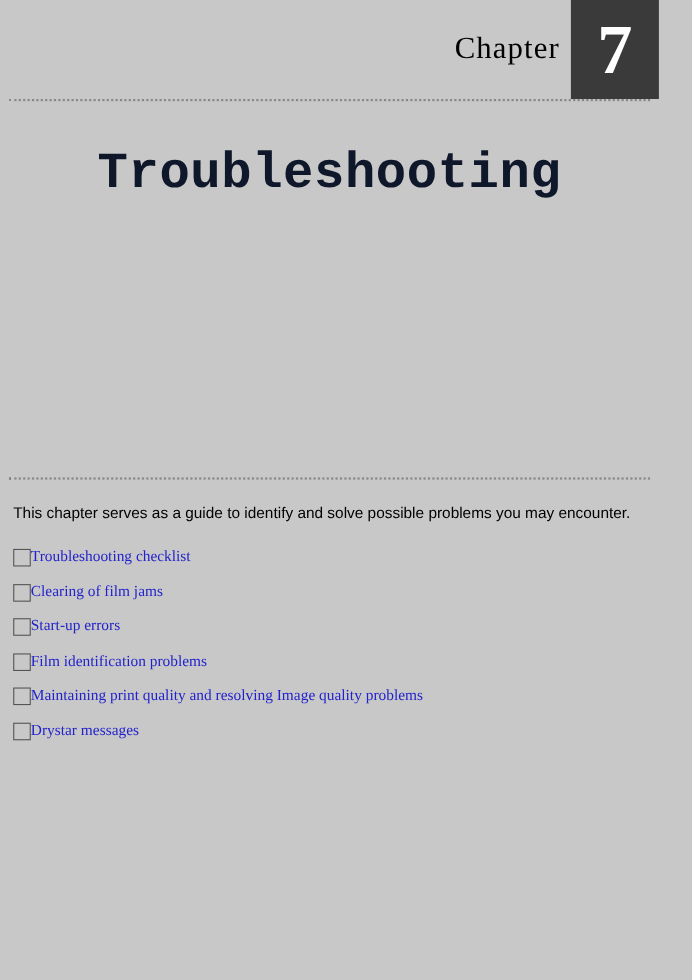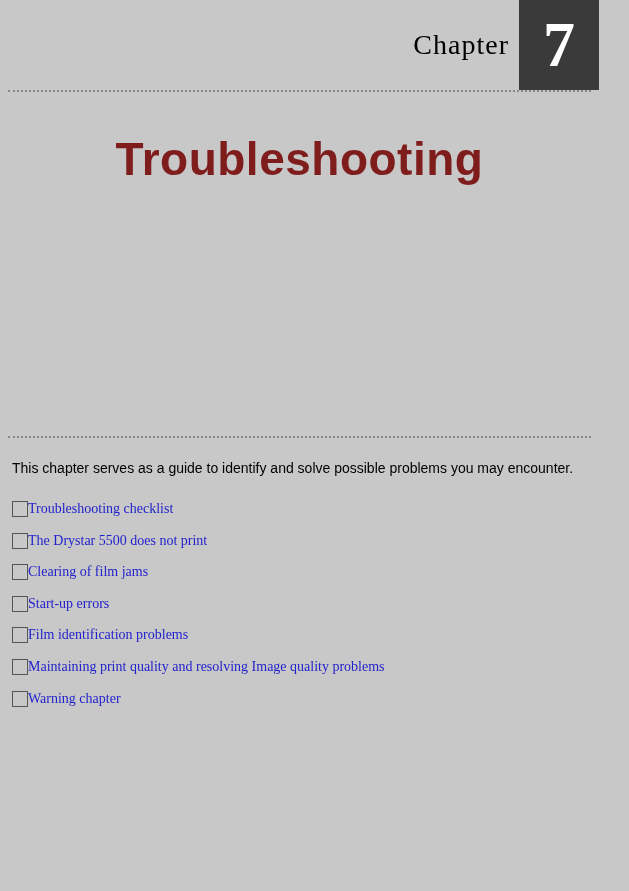--- a/index.html
+++ b/index.html
@@ -74,24 +74,24 @@
       margin: 0 8px;
     }
 
     
     .title-section {
       text-align: center;
       padding: 40px 40px 20px 40px;
     }
 
     .page-title {
-      font-family: Liberation Sans, sans-serif;
+      font-family: Liberation Mono, monospace;
       font-size: 46px;
       font-weight: bold;
-      color: #7f1d1d;
+      color: #0f172a;
       letter-spacing: 0.5px;
     }
 
     
     .content-spacer {
       height: 230px;
     }
 
     
     .dotted-divider-bottom {
@@ -166,37 +166,33 @@
 
   <p class="body-text">This chapter serves as a guide to identify and solve possible problems you may encounter.</p>
 
   <ul class="toc-list">
   <li class="toc-item">
         <span class="toc-checkbox"></span>
         <a class="toc-link" href="#">Troubleshooting checklist</a>
       </li>
       <li class="toc-item">
         <span class="toc-checkbox"></span>
-        <a class="toc-link" href="#">The Drystar 5500 does not print</a>
-      </li>
-      <li class="toc-item">
-        <span class="toc-checkbox"></span>
         <a class="toc-link" href="#">Clearing of film jams</a>
       </li>
       <li class="toc-item">
         <span class="toc-checkbox"></span>
         <a class="toc-link" href="#">Start-up errors</a>
       </li>
       <li class="toc-item">
         <span class="toc-checkbox"></span>
         <a class="toc-link" href="#">Film identification problems</a>
       </li>
       <li class="toc-item">
         <span class="toc-checkbox"></span>
         <a class="toc-link" href="#">Maintaining print quality and resolving Image quality problems</a>
       </li>
       <li class="toc-item">
         <span class="toc-checkbox"></span>
-        <a class="toc-link" href="#">Warning chapter</a>
+        <a class="toc-link" href="#">Drystar messages</a>
       </li>
     </ul>
 
 </div>
 
 </body></html>

